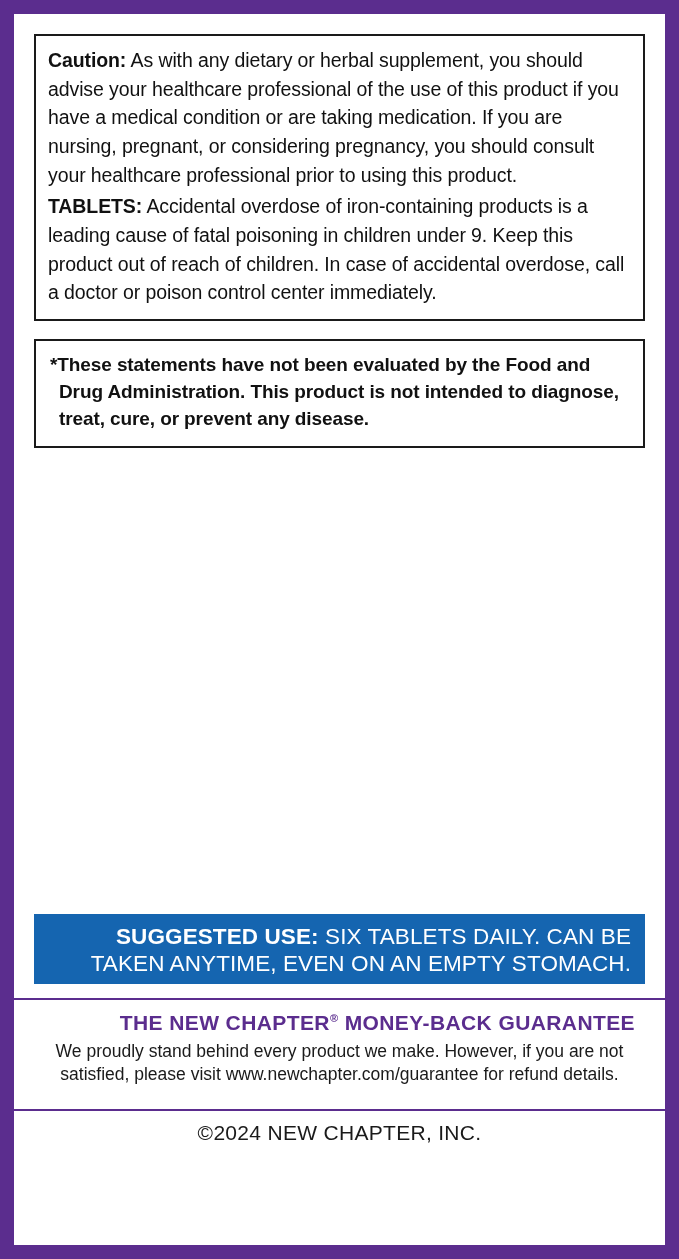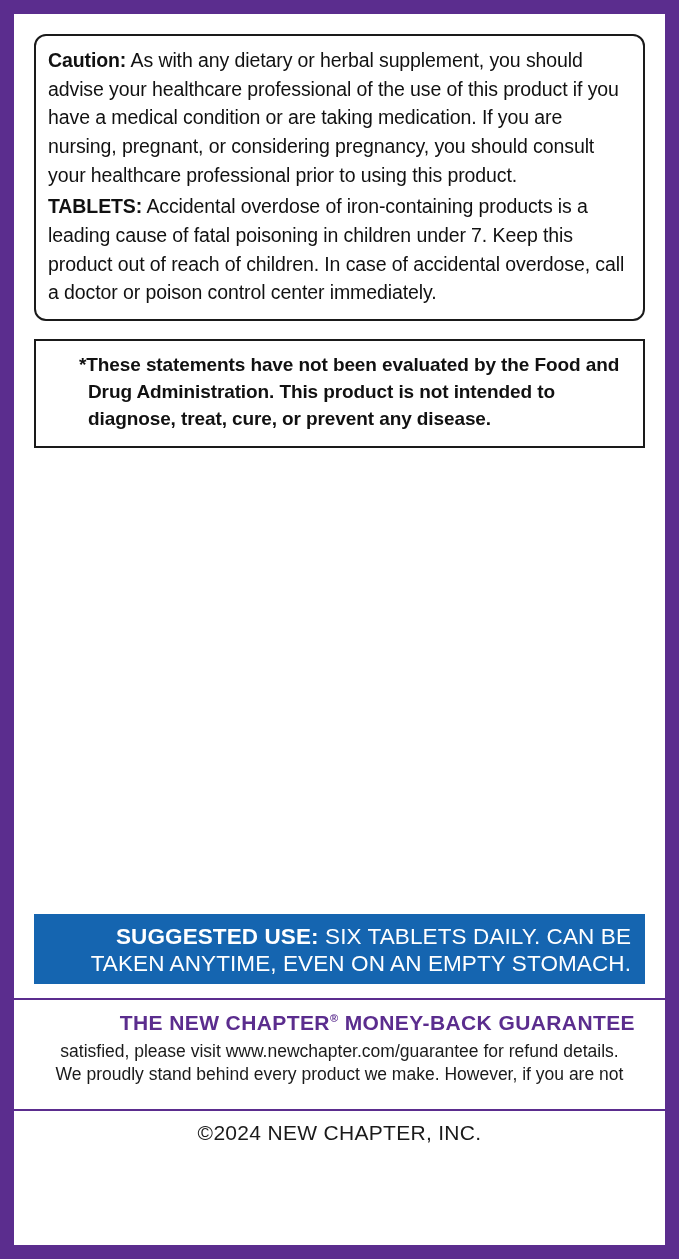--- a/index.html
+++ b/index.html
@@ -37,21 +37,20 @@
   
   .boxed {
     border: 2px solid #1a1a1a;
     box-sizing: border-box;
     padding: 10px 12px 12px 12px;
     color: #111111;
   }
 
   .caution-box {
     margin-top: 2px;
-    border-radius: 12px;
   }
 
   .caution-box p,
   .disclaimer-box p {
     margin: 0;
     font-size: 19.5px;
     line-height: 1.47;
     letter-spacing: -0.1px;
   }
 
@@ -66,21 +65,20 @@
   .disclaimer-box {
     margin-top: 18px;
     padding: 11px 12px 13px 14px;
   }
   .disclaimer-box p {
     font-weight: bold;
     font-size: 19px;
     line-height: 1.42;
     text-indent: -9px;
     padding-left: 9px;
-    margin-left: 29px;
   }
 
   
   .spacer {
     height: 466px;
   }
 
   
   .suggested-use {
     background: #1565b0;
@@ -137,40 +135,40 @@
   }
 </style>
 </head>
 <body>
 
 <div class="label-panel">
   <div class="inner">
 
     <div class="boxed caution-box">
       <p><span class="lead">Caution:</span><span> As with any dietary or herbal supplement, you should advise your healthcare professional of the use of this product if you have a medical condition or are taking medication. If you are nursing, pregnant, or considering pregnancy, you should consult your healthcare professional prior to using this product.</span></p>
-      <p><span class="lead">TABLETS:</span><span> Accidental overdose of iron-containing products is a leading cause of fatal poisoning in children under 7. Keep this product out of reach of children. In case of accidental overdose, call a doctor or poison control center immediately.</span></p>
+      <p><span class="lead">TABLETS:</span><span> Accidental overdose of iron-containing products is a leading cause of fatal poisoning in children under 9. Keep this product out of reach of children. In case of accidental overdose, call a doctor or poison control center immediately.</span></p>
     </div>
 
     <div class="boxed disclaimer-box">
       <p>*These statements have not been evaluated by the Food and Drug Administration. This product is not intended to diagnose, treat, cure, or prevent any disease.</p>
     </div>
 
     <div class="spacer"></div>
 
     <div class="suggested-use">
       <span class="su-lead">SUGGESTED USE:</span><span> SIX TABLETS DAILY. CAN BE TAKEN ANYTIME, EVEN ON AN EMPTY STOMACH.</span>
     </div>
 
     <div class="rule"></div>
 
     <div class="guarantee">
       <div class="guarantee-title"><span>THE NEW CHAPTER</span><span class="sup">®</span><span> MONEY-BACK GUARANTEE</span></div>
       <div class="guarantee-body">
+        <div>We proudly stand behind every product we make. However, if you are not</div>
         <div>satisfied, please visit www.newchapter.com/guarantee for refund details.</div>
-        <div>We proudly stand behind every product we make. However, if you are not</div>
       </div>
     </div>
 
     <div class="rule"></div>
 
     <div class="footer">
       <div>©2024 NEW CHAPTER, INC.</div>
     </div>
 
   </div>

